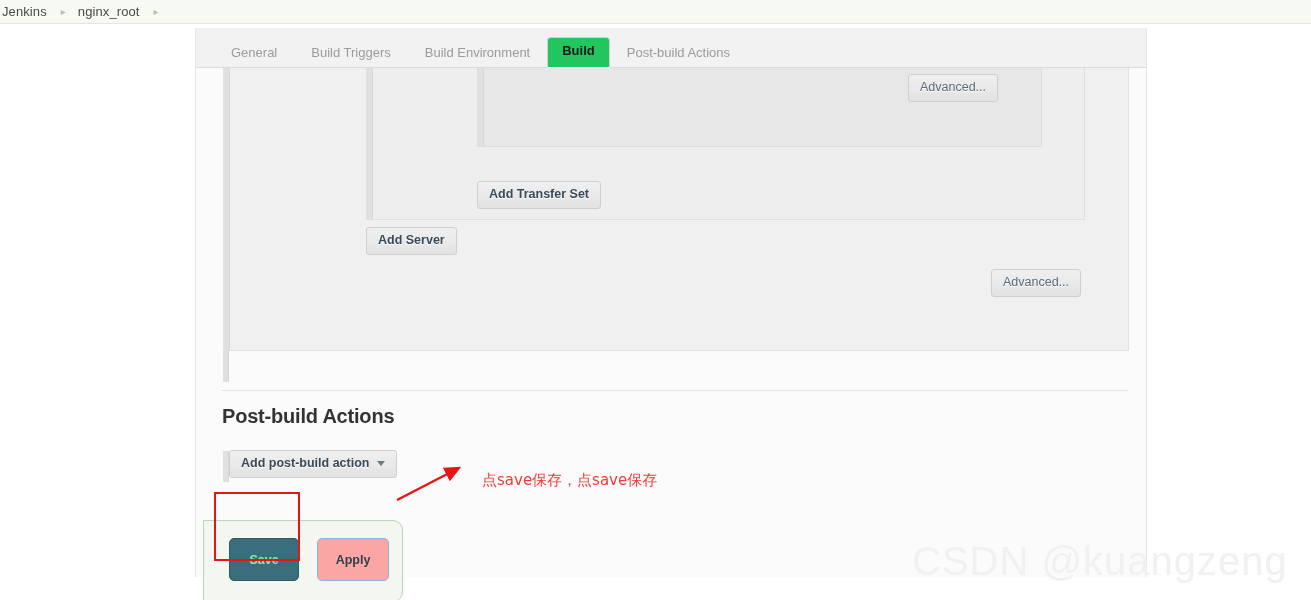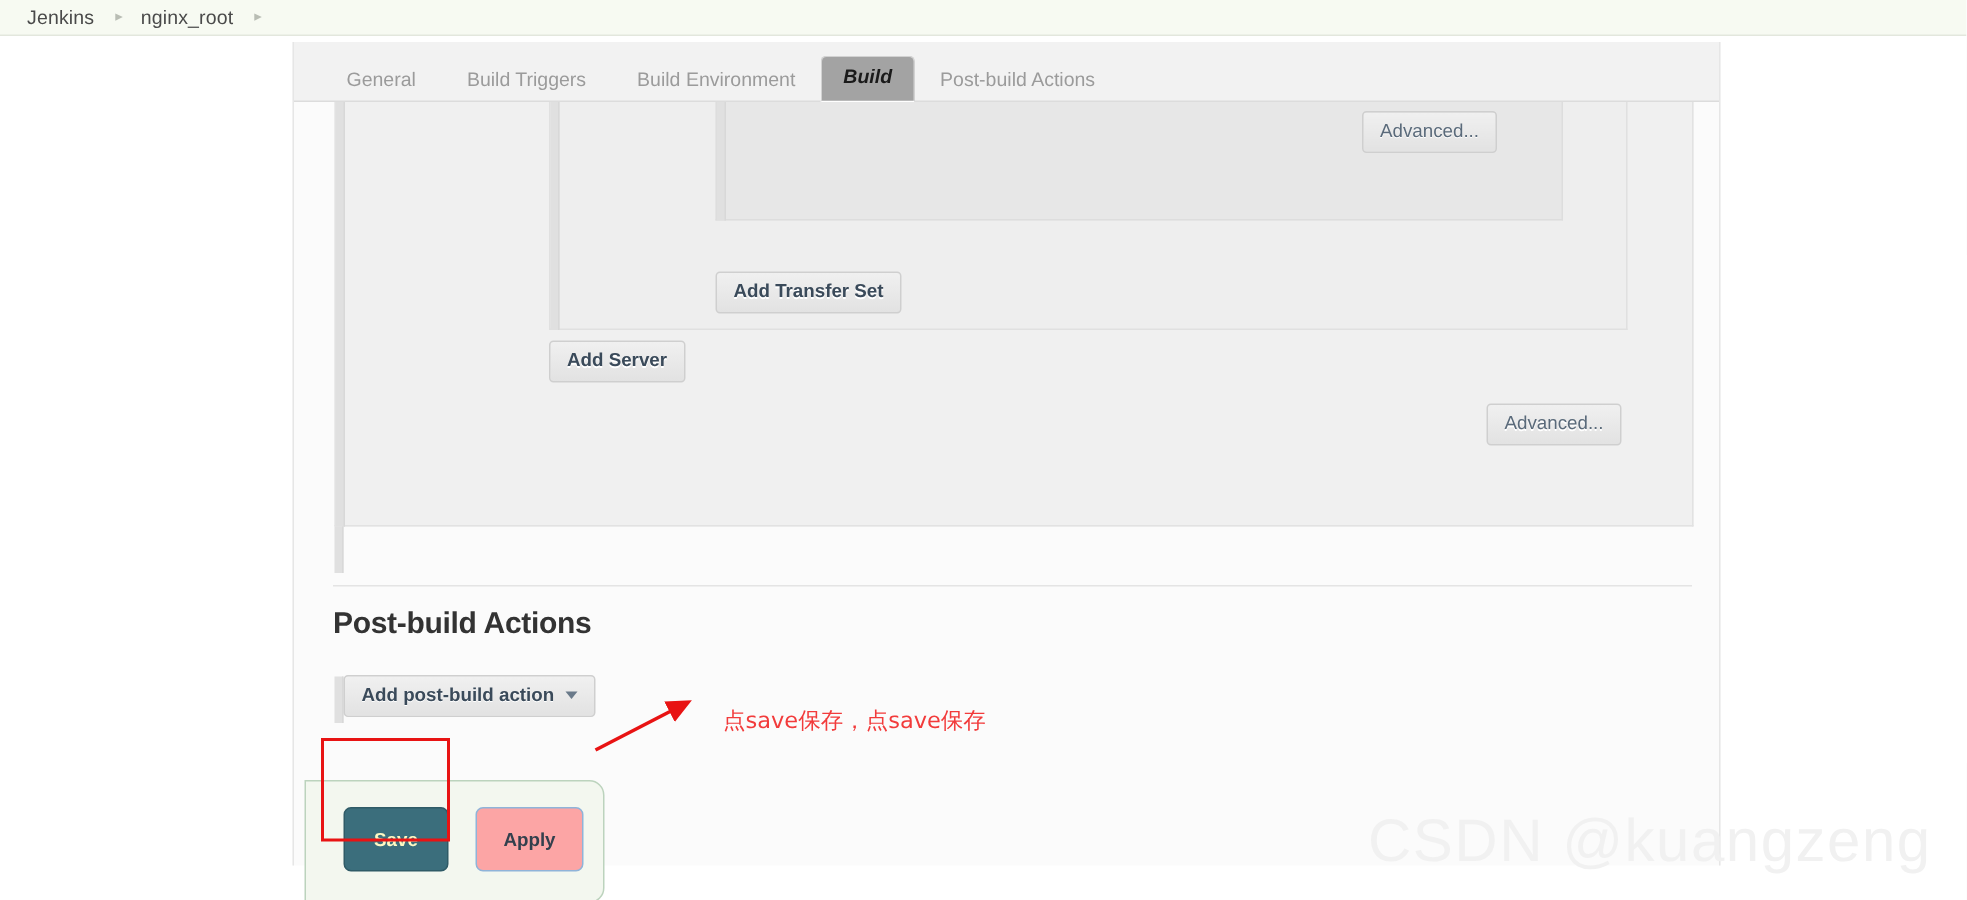--- a/index.html
+++ b/index.html
@@ -18,21 +18,21 @@
   
   .breadcrumb-bar {
     position: absolute;
     left: 0; top: 0;
     width: 1311px;
     height: 24px;
     background: #f7faf2;
     border-bottom: 1px solid #e3e7dd;
     display: flex;
     align-items: center;
-    padding-left: 18px;
+    padding-left: 2px;
     box-sizing: border-box;
   }
   .crumb {
     font-size: 13px;
     color: #4a4a4a;
     text-decoration: none;
     letter-spacing: .1px;
   }
   .crumb-sep {
     color: #b9bdb4;
@@ -72,28 +72,27 @@
     padding: 6px 16px 9px 16px;
     line-height: 1;
     white-space: nowrap;
     border: 1px solid transparent;
     border-bottom: none;
     box-sizing: border-box;
     position: relative;
     top: 1px;
   }
   .tab.active {
-    background: #a3a3a3;
+    background: #22c55e;
     color: #1a1a1a;
     font-weight: bold;
     border: 1px solid #d2d2d2;
     border-bottom: 1px solid #ffffff;
     border-radius: 4px 4px 0 0;
     padding: 6px 14px 10px 14px;
-    font-style: italic;
   }
 
   
   .content-body {
     position: absolute;
     left: 0; top: 40px;
     width: 100%;
     bottom: 0;
     box-sizing: border-box;
     text-align: center;
@@ -198,21 +197,21 @@
     border-radius: 0 10px 10px 0;
     box-sizing: border-box;
   }
   .btn-save {
     position: absolute;
     left: 25px; top: 17px;
     width: 70px; height: 43px;
     background: #3b6e7c;
     border: 1px solid #2f5b67;
     border-radius: 5px;
-    color: #fef9c3;
+    color: #86efac;
     font-size: 12.5px;
     font-weight: bold;
     display: flex;
     align-items: center;
     justify-content: center;
     box-sizing: border-box;
     cursor: pointer;
   }
   .btn-apply {
     position: absolute;

